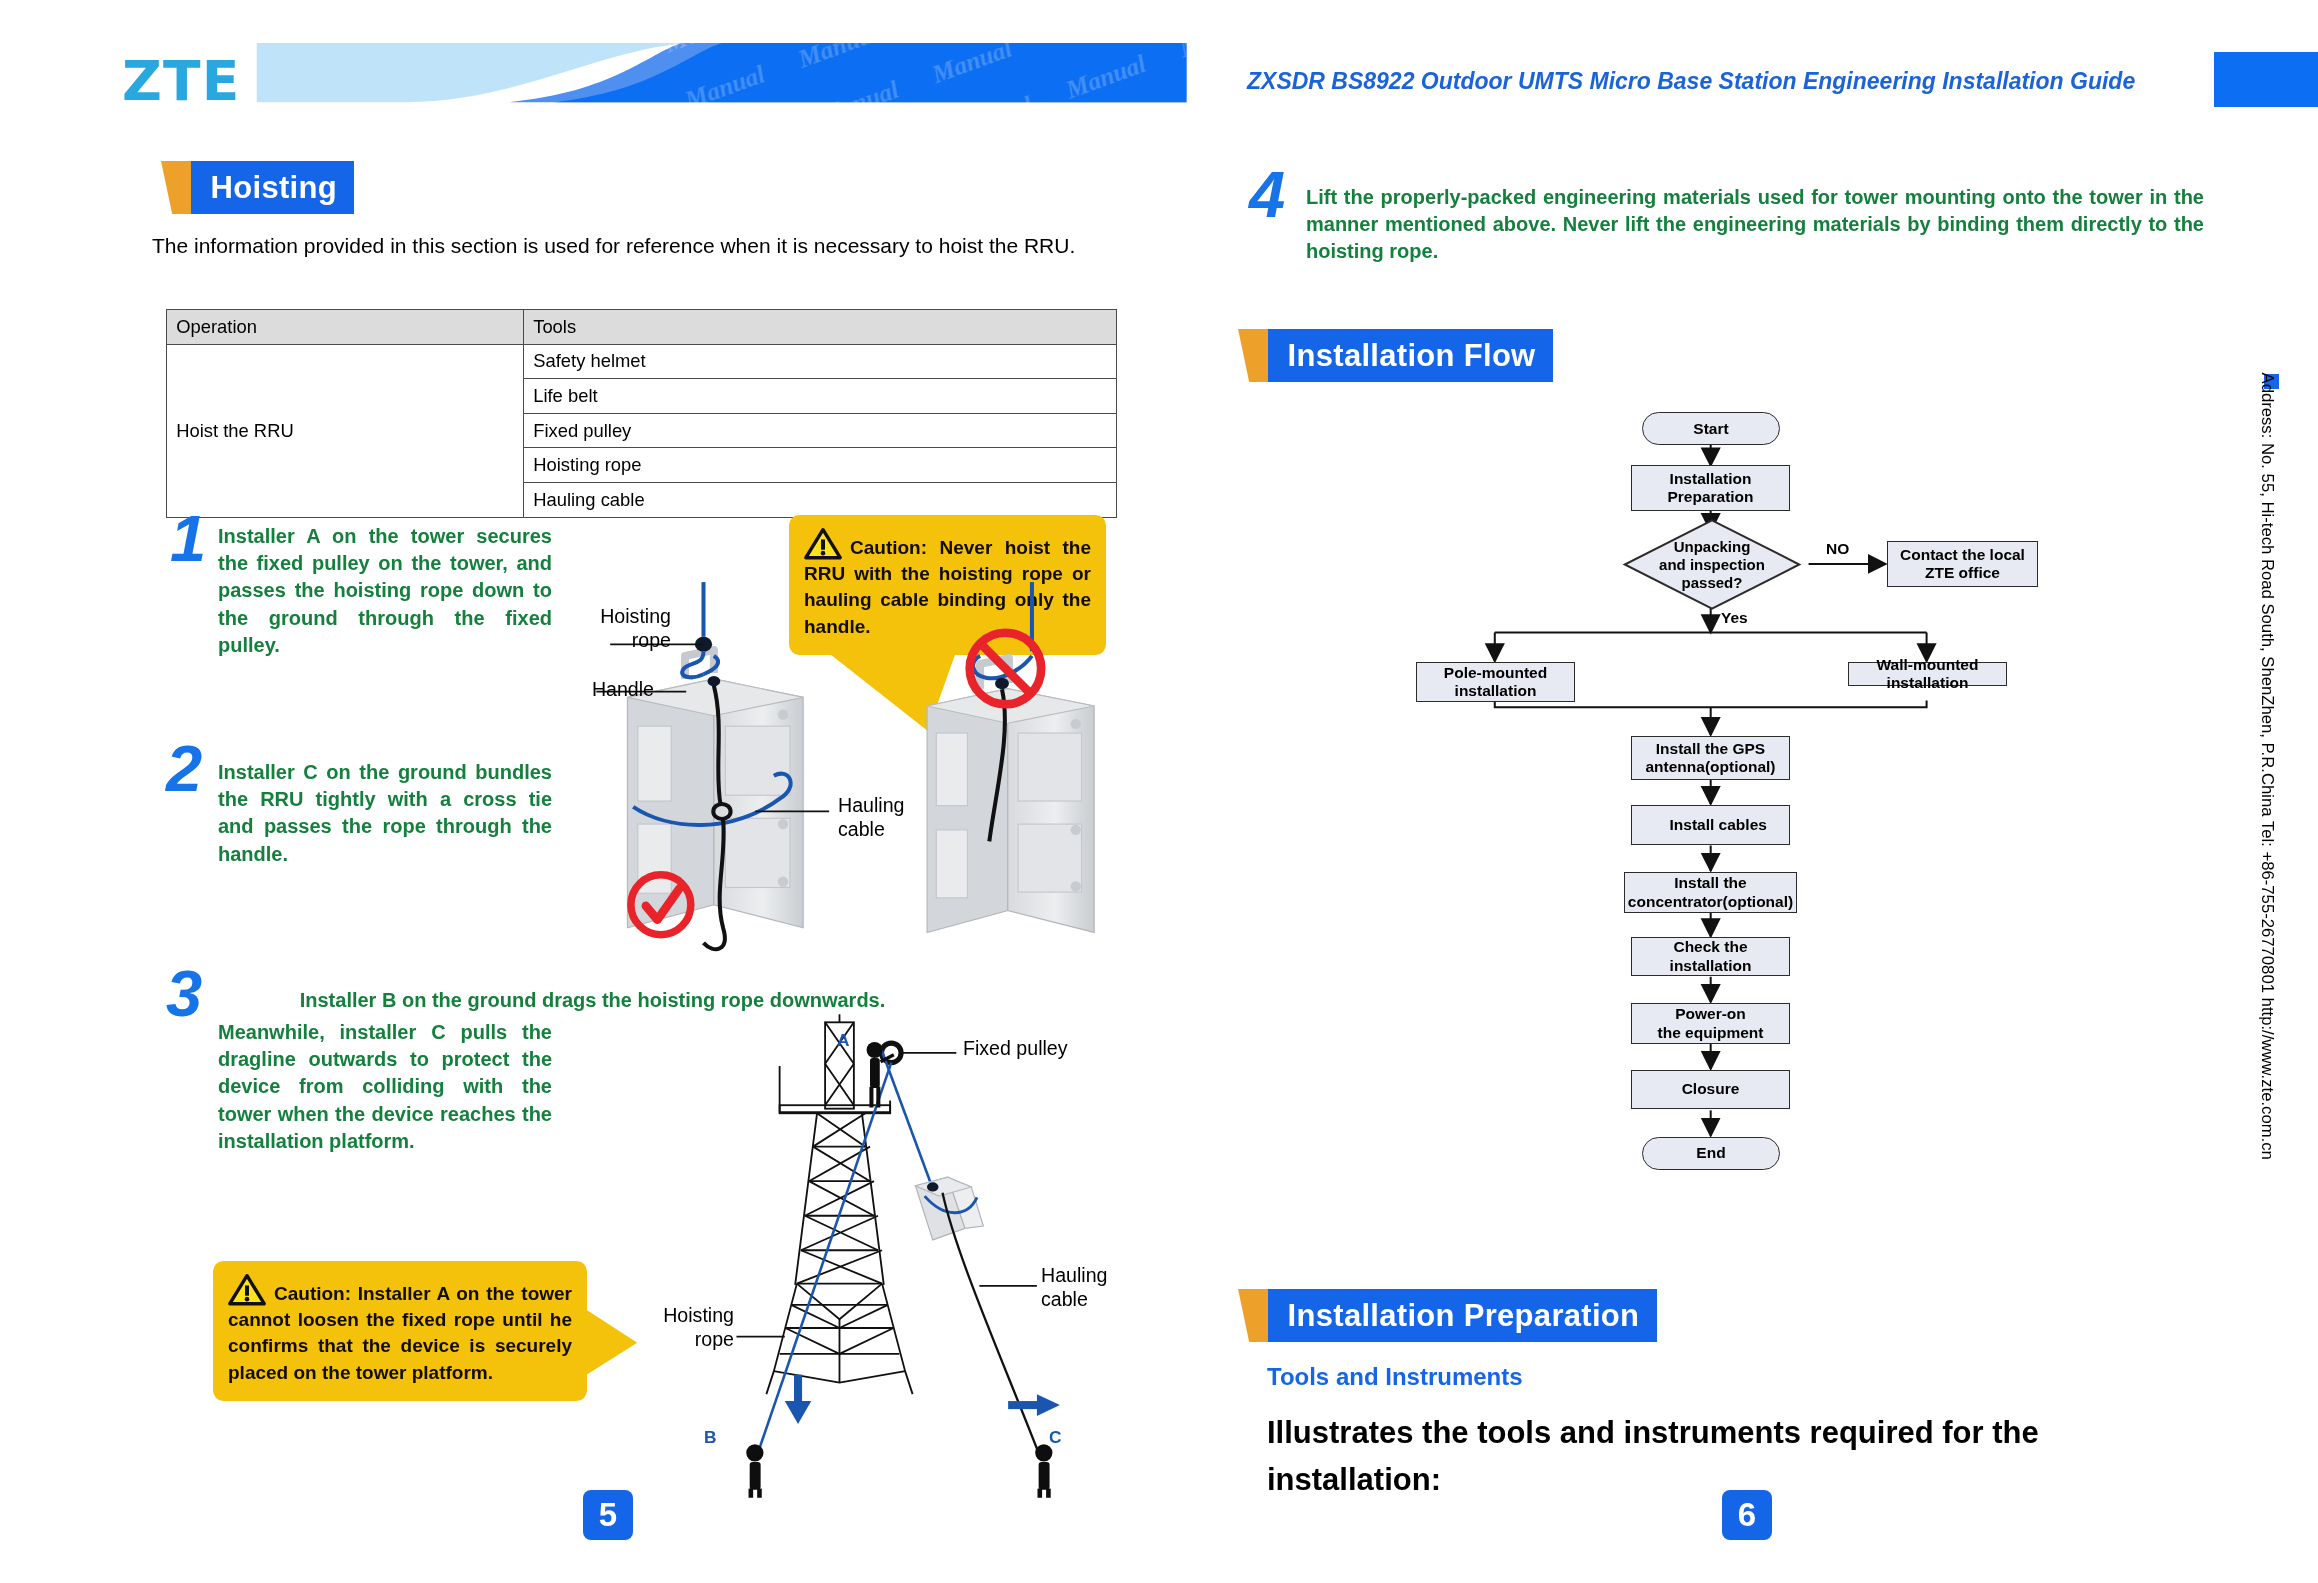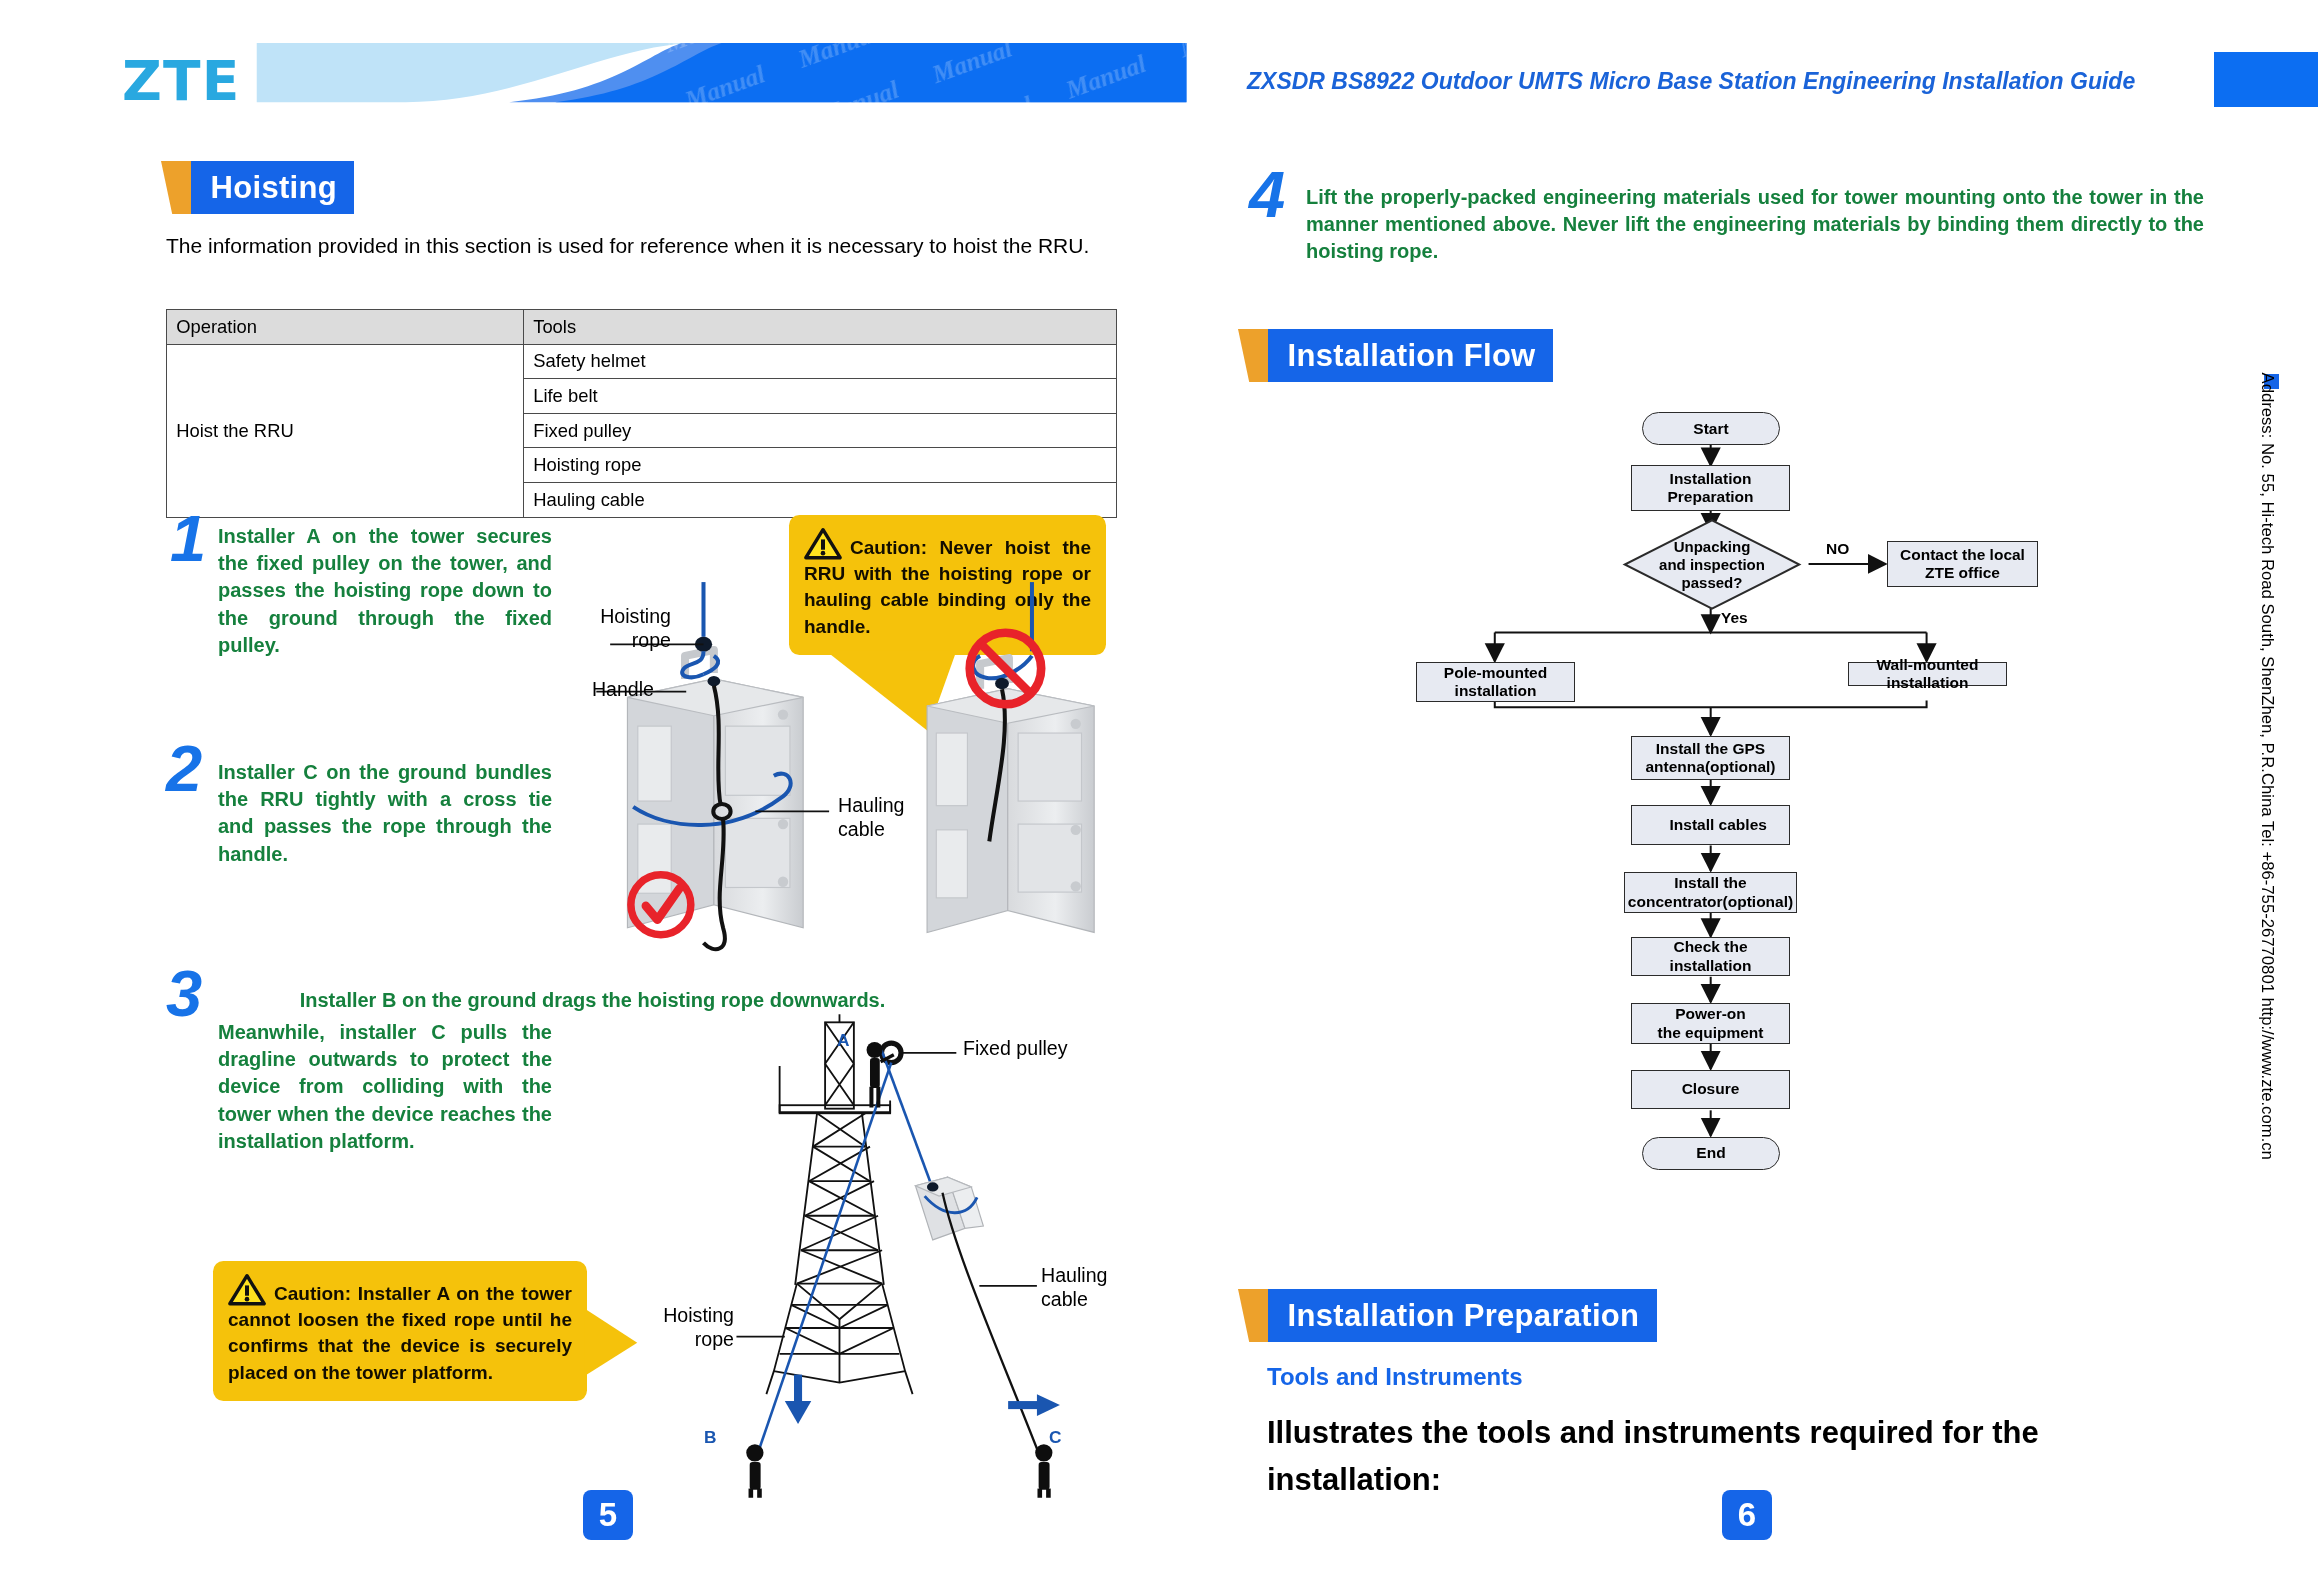--- a/index.html
+++ b/index.html
@@ -162,21 +162,21 @@
   <div class="header-blue-block"></div>
 </div>
 
 <div class="section-head" style="left:161px; top:161px;">
   <div class="wedge"></div>
   <div class="bar">
     <span>Hoisting</span>
   </div>
 </div>
 
-<div class="para" style="left:166px; top:230px; width:956px;">The information provided in this section is used for reference when it is necessary to hoist the RRU.</div>
+<div class="para" style="left:152px; top:230px; width:956px;">The information provided in this section is used for reference when it is necessary to hoist the RRU.</div>
 
 <table id="tools-table">
   <thead>
     <tr>
       <th class="col-op">Operation</th>
       <th>Tools</th>
     </tr>
   </thead>
   <tbody>
     <tr>

